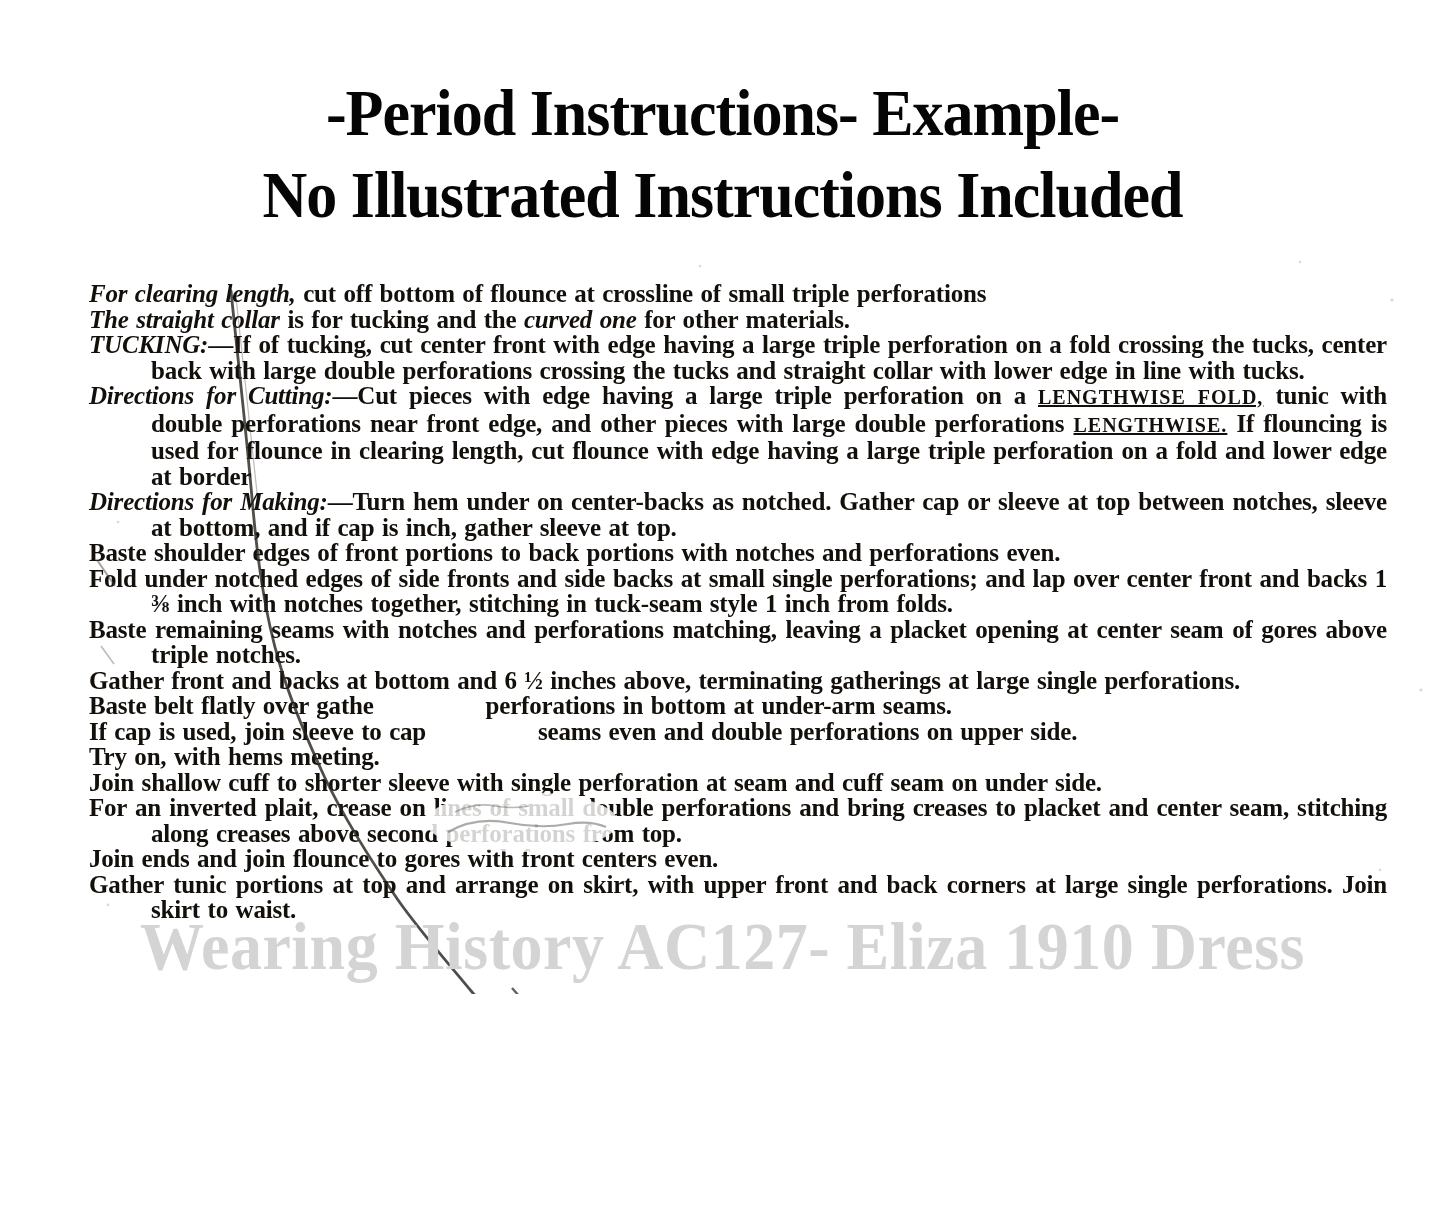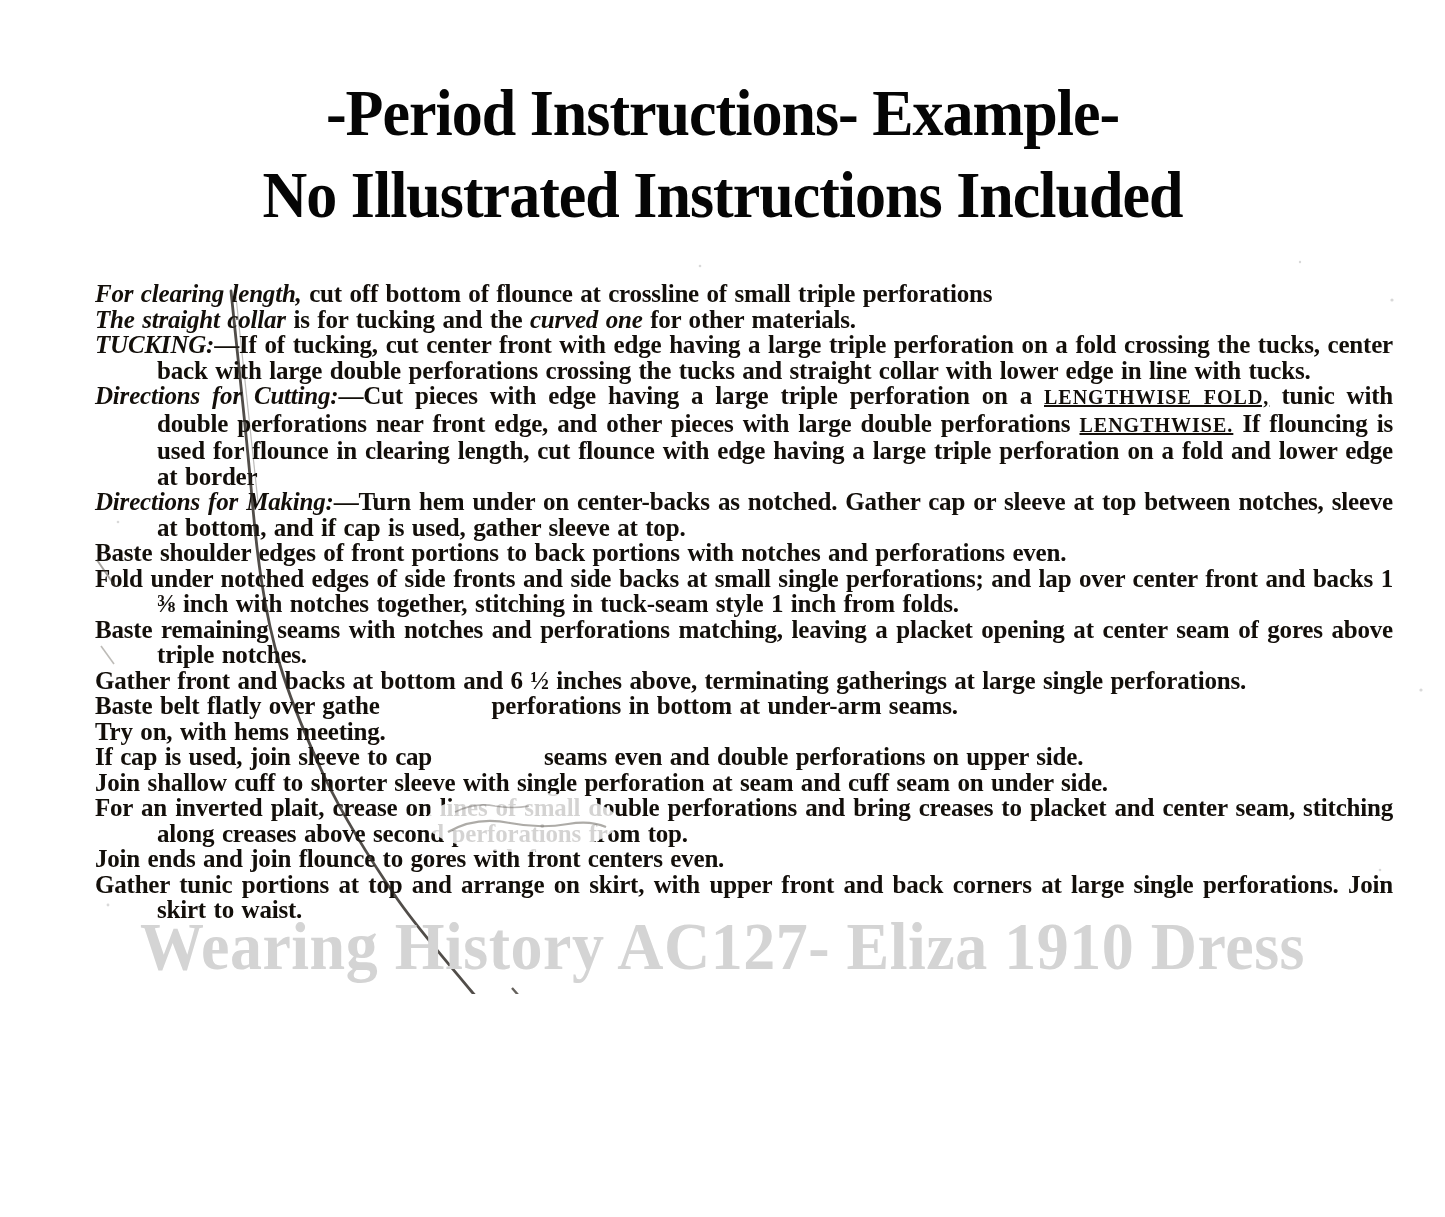--- a/index.html
+++ b/index.html
@@ -25,21 +25,21 @@
     font-size: 62px;
     line-height: 82px;
     color: #050505;
     letter-spacing: -1px;
     transform: scaleY(1.07);
   }
 
   
   .scan {
     position: absolute;
-    left: 95px;
+    left: 89px;
     top: 281px;
     width: 1298px;
   }
   .scan-text {
     font-size: 25px;
     line-height: 25.5px;
     font-weight: bold;
     color: #1b1713;
     text-align: justify;
     letter-spacing: -0.2px;
@@ -89,28 +89,28 @@
     <div class="header-line">-Period Instructions- Example-</div>
     <div class="header-line">No Illustrated Instructions Included</div>
   </div>
 
   <div class="scan">
     <div class="scan-text">
         <p class="para"><span class="seg-bi">For clearing length,</span><span class="seg-r"> cut off bottom of flounce at crossline of small triple perforations</span></p>
         <p class="para"><span class="seg-bi">The straight collar</span><span class="seg-r"> is for tucking and the </span><span class="seg-bi">curved one</span><span class="seg-r"> for other materials.</span></p>
         <p class="para"><span class="seg-bi">TUCKING:</span><span class="seg-r">—If of tucking, cut center front with edge having a large triple perforation on a fold crossing the tucks, center back with large double perforations crossing the tucks and straight collar with lower edge in line with tucks.</span></p>
         <p class="para"><span class="seg-bi">Directions for Cutting:</span><span class="seg-r">—Cut pieces with edge having a large triple perforation on a </span><span class="seg-sc">LENGTHWISE FOLD,</span><span class="seg-r"> tunic with double perforations near front edge, and other pieces with large double perforations </span><span class="seg-sc">LENGTHWISE.</span><span class="seg-r"> If flouncing is used for flounce in clearing length, cut flounce with edge having a large triple perforation on a fold and lower edge at border</span></p>
-        <p class="para"><span class="seg-bi">Directions for Making:</span><span class="seg-r">—Turn hem under on center-backs as notched. Gather cap or sleeve at top between notches, sleeve at bottom, and if cap is used, gather sleeve at top.</span></p>
+        <p class="para"><span class="seg-bi">Directions for Making:</span><span class="seg-r">—Turn hem under on center-backs as notched. Gather cap or sleeve at top between notches, sleeve at bottom, and if cap is inch, gather sleeve at top.</span></p>
         <p class="para"><span class="seg-r">Baste shoulder edges of front portions to back portions with notches and perforations even.</span></p>
         <p class="para"><span class="seg-r">Fold under notched edges of side fronts and side backs at small single perforations; and lap over center front and backs 1 ⅜ inch with notches together, stitching in tuck-seam style 1 inch from folds.</span></p>
         <p class="para"><span class="seg-r">Baste remaining seams with notches and perforations matching, leaving a placket opening at center seam of gores above triple notches.</span></p>
         <p class="para"><span class="seg-r">Gather front and backs at bottom and 6 ½ inches above, terminating gatherings at large single perforations.</span></p>
         <p class="para"><span class="seg-r">Baste belt flatly over gathe</span><span class="seg-gap"></span><span class="seg-r">perforations in bottom at under-arm seams.</span></p>
+        <p class="para"><span class="seg-r">If cap is used, join sleeve to cap</span><span class="seg-gap"></span><span class="seg-r">seams even and double perforations on upper side.</span></p>
         <p class="para"><span class="seg-r">Try on, with hems meeting.</span></p>
-        <p class="para"><span class="seg-r">If cap is used, join sleeve to cap</span><span class="seg-gap"></span><span class="seg-r">seams even and double perforations on upper side.</span></p>
         <p class="para"><span class="seg-r">Join shallow cuff to shorter sleeve with single perforation at seam and cuff seam on under side.</span></p>
         <p class="para"><span class="seg-r">For an inverted plait, crease on lines of small double perforations and bring creases to placket and center seam, stitching along creases above second perforations from top.</span></p>
         <p class="para"><span class="seg-r">Join ends and join flounce to gores with front centers even.</span></p>
         <p class="para"><span class="seg-r">Gather tunic portions at top and arrange on skirt, with upper front and back corners at large single perforations. Join skirt to waist.</span></p>
       </div>
   </div>
 
   <svg class="artifacts" viewBox="0 0 1445 1217" xmlns="http://www.w3.org/2000/svg">
 
     <path d="M231,291 C238,360 246,430 252,498 C257,556 264,612 280,665

